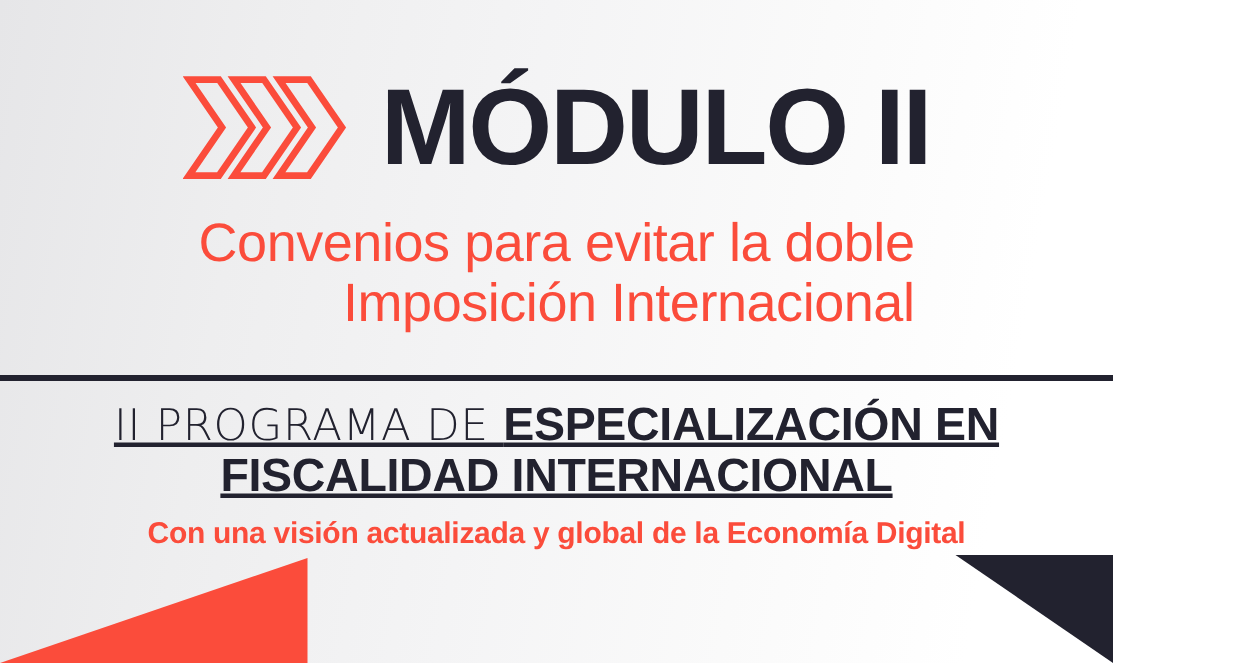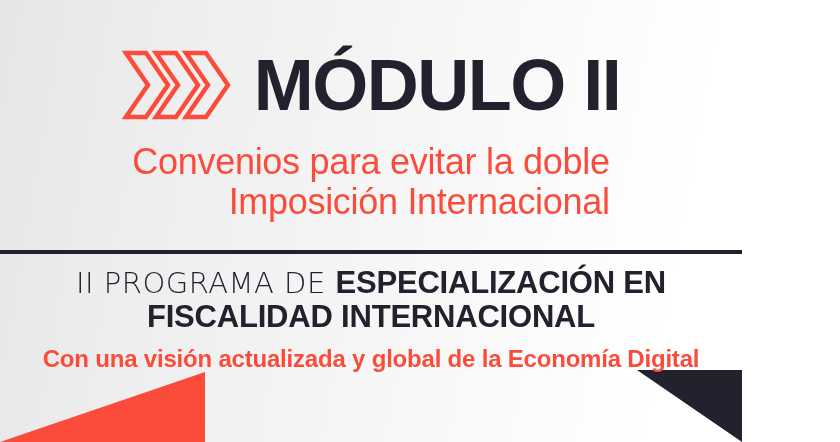--- a/index.html
+++ b/index.html
@@ -100,40 +100,41 @@
     margin-top: 27px;
     flex: none;
   }
 
   
   .program {
     margin-top: 12px;
     text-align: center;
     color: #22222f;
     line-height: 1.12;
+    text-decoration: underline;
   }
   .program-line {
     font-size: 31px;
     letter-spacing: 0.2px;
     white-space: nowrap;
   }
   .program-light {
     font-weight: 300;
     font-family: "DejaVu Sans", sans-serif;
     font-size: 29px;
     letter-spacing: 0.5px;
   }
   .program-bold {
     font-weight: bold;
     letter-spacing: -0.2px;
   }
 
   .tagline {
     margin-top: 10px;
-    font-size: 24px;
+    font-size: 20px;
     font-weight: bold;
     color: #fb4c3b;
     text-align: center;
     letter-spacing: -0.2px;
     white-space: nowrap;
   }
 </style>
 </head>
 <body>
 

